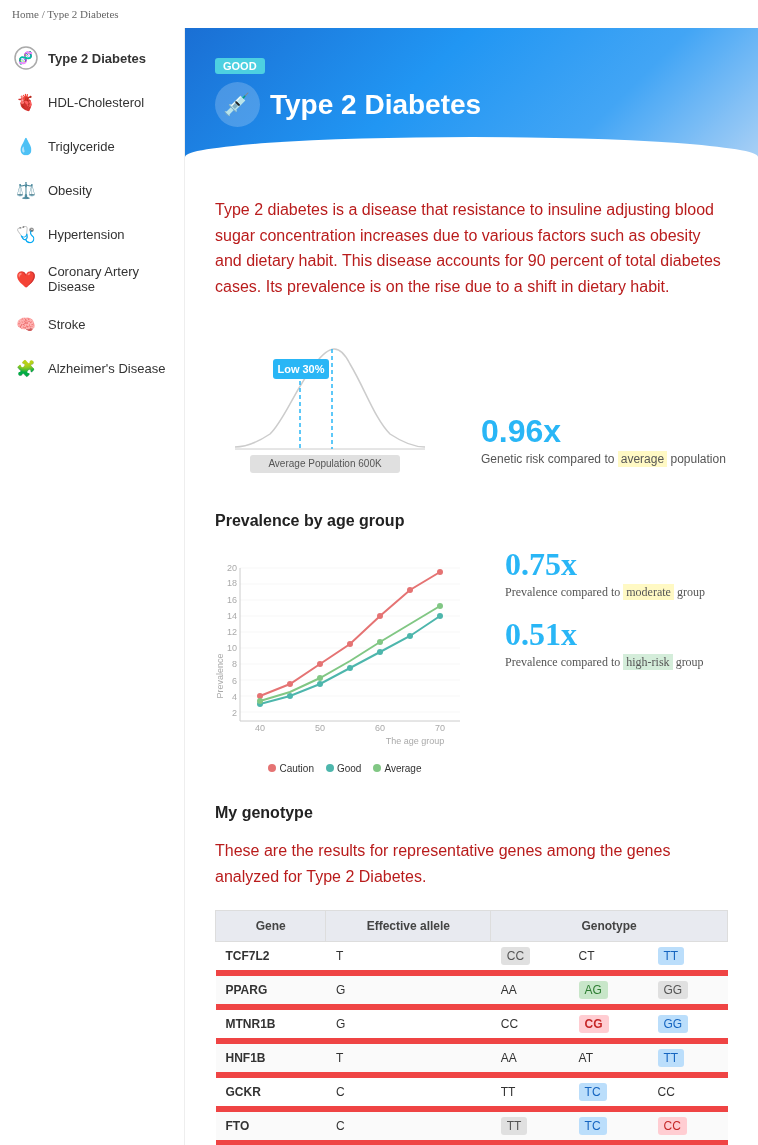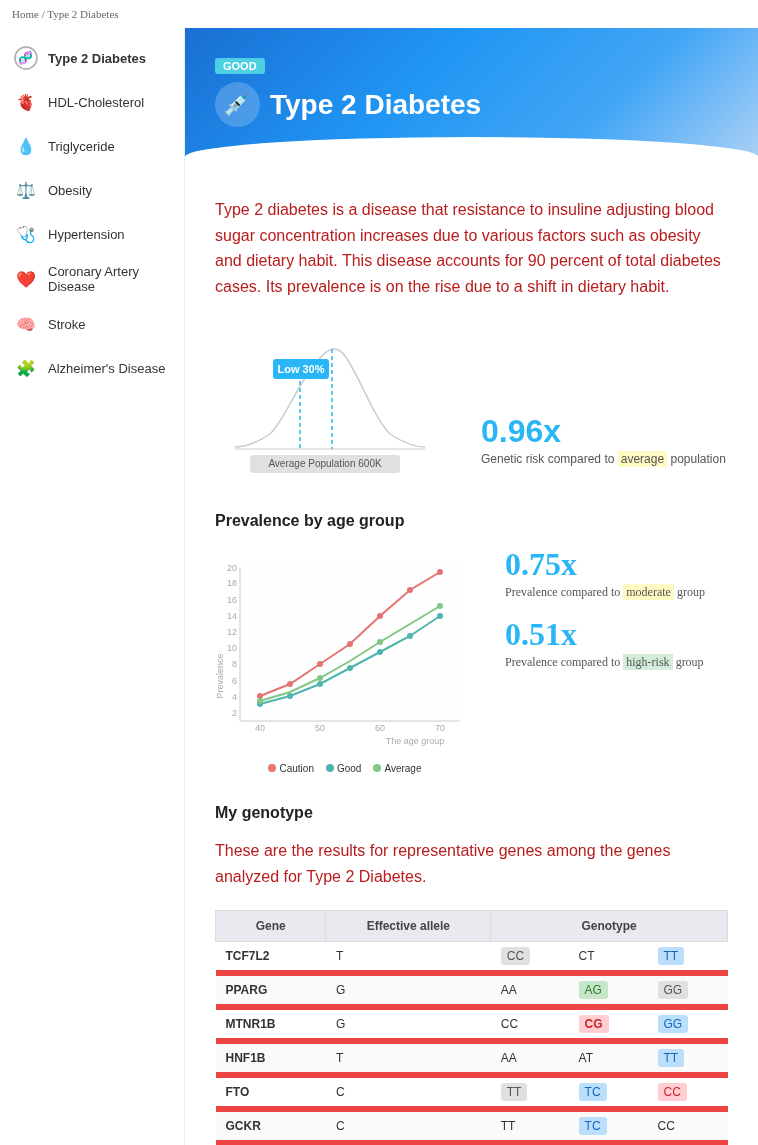--- a/index.html
+++ b/index.html
@@ -312,34 +312,34 @@
     <td><span style="background:#bbdefb;color:#1565c0;padding:2px 6px;border-radius:3px;">GG</span></td>
   </tr>
               <tr>
     <td>HNF1B</td>
     <td>T</td>
     <td><span style="">AA</span></td>
     <td><span style="">AT</span></td>
     <td><span style="background:#bbdefb;color:#1565c0;padding:2px 6px;border-radius:3px;">TT</span></td>
   </tr>
               <tr>
+    <td>GCKR</td>
+    <td>C</td>
+    <td><span style="">TT</span></td>
+    <td><span style="background:#bbdefb;color:#1565c0;padding:2px 6px;border-radius:3px;">TC</span></td>
+    <td><span style="">CC</span></td>
+  </tr>
+              <tr>
     <td>FTO</td>
     <td>C</td>
     <td><span style="background:#e0e0e0;color:#555;padding:2px 6px;border-radius:3px;">TT</span></td>
     <td><span style="background:#bbdefb;color:#1565c0;padding:2px 6px;border-radius:3px;">TC</span></td>
     <td><span style="background:#ffcdd2;color:#c62828;padding:2px 6px;border-radius:3px;">CC</span></td>
   </tr>
               <tr>
-    <td>GCKR</td>
-    <td>C</td>
-    <td><span style="">TT</span></td>
-    <td><span style="background:#bbdefb;color:#1565c0;padding:2px 6px;border-radius:3px;">TC</span></td>
-    <td><span style="">CC</span></td>
-  </tr>
-              <tr>
     <td>CDKAL1</td>
     <td>G</td>
     <td><span style="">AA</span></td>
     <td><span style="background:#bbdefb;color:#1565c0;padding:2px 6px;border-radius:3px;">AG</span></td>
     <td><span style="background:#bbdefb;color:#1565c0;padding:2px 6px;border-radius:3px;">GG</span></td>
   </tr>
               <tr>
     <td>ARAP1</td>
     <td>A</td>
     <td><span style="">CC</span></td>

